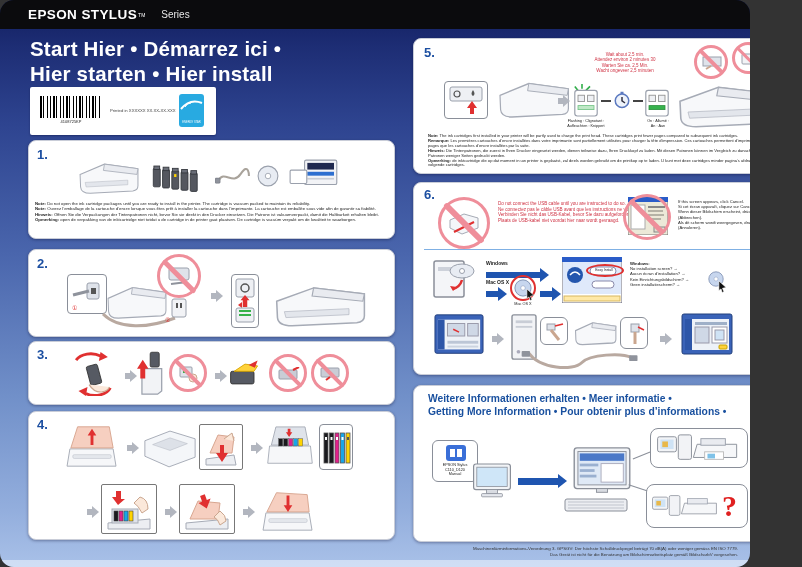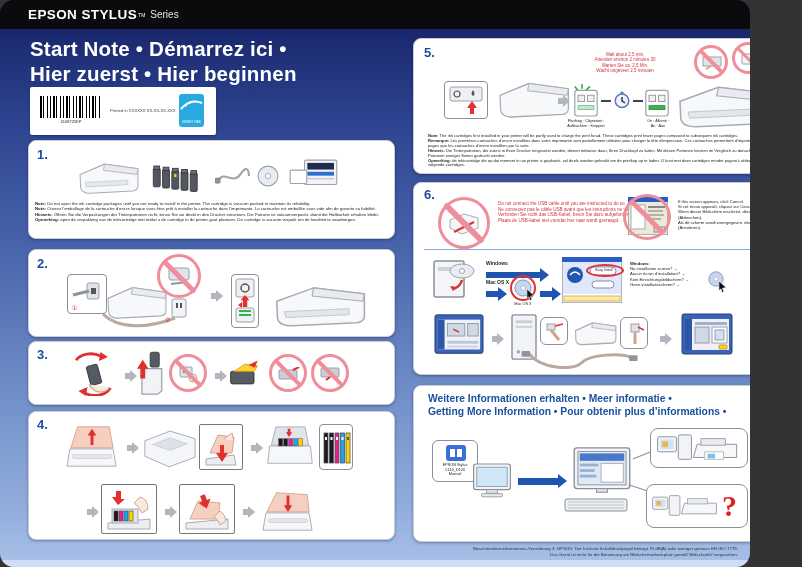--- a/index.html
+++ b/index.html
@@ -5,21 +5,21 @@
   *{box-sizing:border-box;margin:0;padding:0}
   html,body{background:#333}
   .page{position:relative;width:750px;height:567px;overflow:hidden;
     font-family:"Liberation Sans",sans-serif;
     background:linear-gradient(180deg,#101c5c 0%,#1d2d74 8%,#2e4490 22%,#4a66ad 45%,#7190c9 70%,#93aedd 90%,#a9c1e8 100%);border-radius:14px;}
   .topbar{position:absolute;left:0;top:0;width:802px;height:29px;background:#0b0b0d;color:#fff;
     display:flex;align-items:center;padding-left:28px}
   .brand{font-size:13.5px;font-weight:bold;letter-spacing:.4px}
   .tm{font-size:5px;vertical-align:7px;margin-left:1px}
   .model{font-size:18px;font-weight:bold;margin-left:7px;letter-spacing:.3px}
-  .series{font-size:10px;margin-left:5px;color:#e6e6e6}
+  .series{font-size:10px;margin-left:16px;color:#e6e6e6}
   .title{position:absolute;left:30px;top:36px;color:#fff;font-weight:bold;font-size:20.5px;line-height:25px;letter-spacing:.2px}
   .labelbox{position:absolute;left:30px;top:87px;width:186px;height:48px;background:#fff;border-radius:2px;box-shadow:0 1px 2px rgba(0,0,40,.35)}
   .barcode{position:absolute;left:10px;top:9px;width:62px;height:22px;
     background:repeating-linear-gradient(90deg,#000 0 2px,#fff 2px 3px,#000 3px 4px,#fff 4px 7px,#000 7px 8px,#fff 8px 10px,#000 10px 11px,#fff 11px 13px)}
   .bcnum{position:absolute;left:10px;top:32px;width:62px;text-align:center;font-size:4px;color:#222}
   .printedin{position:absolute;left:80px;top:21px;font-size:4.2px;color:#444}
   .estar{position:absolute;right:12px;top:7px;width:25px;height:33px;background:#28aae1;border-radius:3px}
   .estar-txt{position:absolute;left:0;bottom:3px;width:100%;text-align:center;font-size:2.6px;color:#fff}
   .wbox{position:absolute;background:#fff;border:1px solid #c9cdd8;border-radius:8px;box-shadow:0 1px 3px rgba(0,0,40,.35)}
   .num{position:absolute;color:#1c4fa1;font-size:13px;font-weight:bold}
@@ -52,22 +52,22 @@
 
 <div class="page">
 
   <div class="topbar">
     <span class="brand">EPSON STYLUS</span>
       <span class="tm">TM</span>
     <span class="series">Series</span>
   </div>
 
   <div class="title">
-    <div>Start Note • Démarrez ici •</div>
-    <div>Hier zuerst • Hier beginnen</div>
+    <div>Start Hier • Démarrez ici •</div>
+    <div>Hier starten • Hier install</div>
   </div>
 
   <div class="labelbox">
     <div class="barcode"></div>
     <div class="bcnum">4108725KP</div>
     <div class="printedin">Printed in XXXXXX XX.XX-XX.XXX</div>
     <div class="estar">
       <svg class="ill" style="left:0;top:0" width="25" height="33" viewBox="0 0 25 33">
         <path d="M2 15 Q11 4 23 9" stroke="#fff" stroke-width="2" fill="none"></path>
         <path d="M6 13 q2 -4 6 -4" stroke="#fff" stroke-width="1" fill="none"></path>

